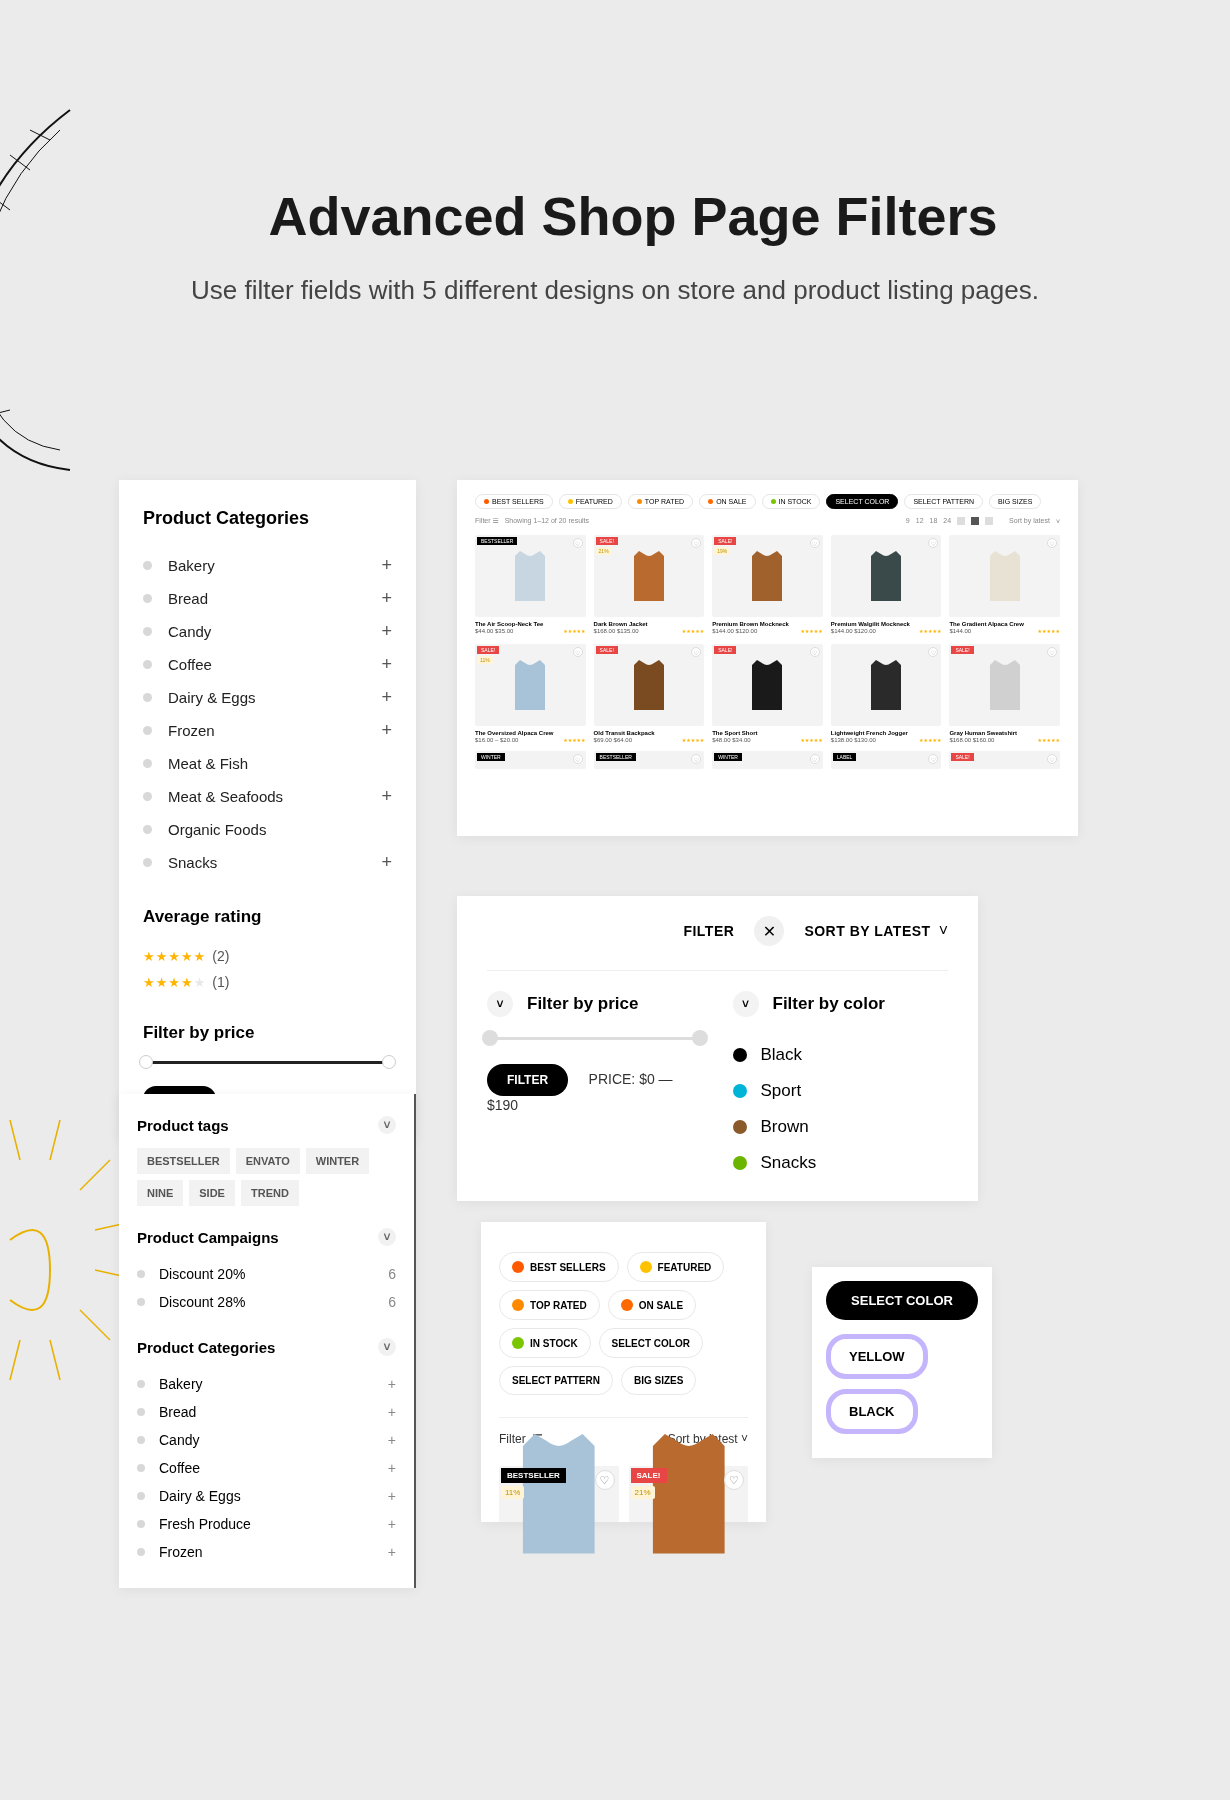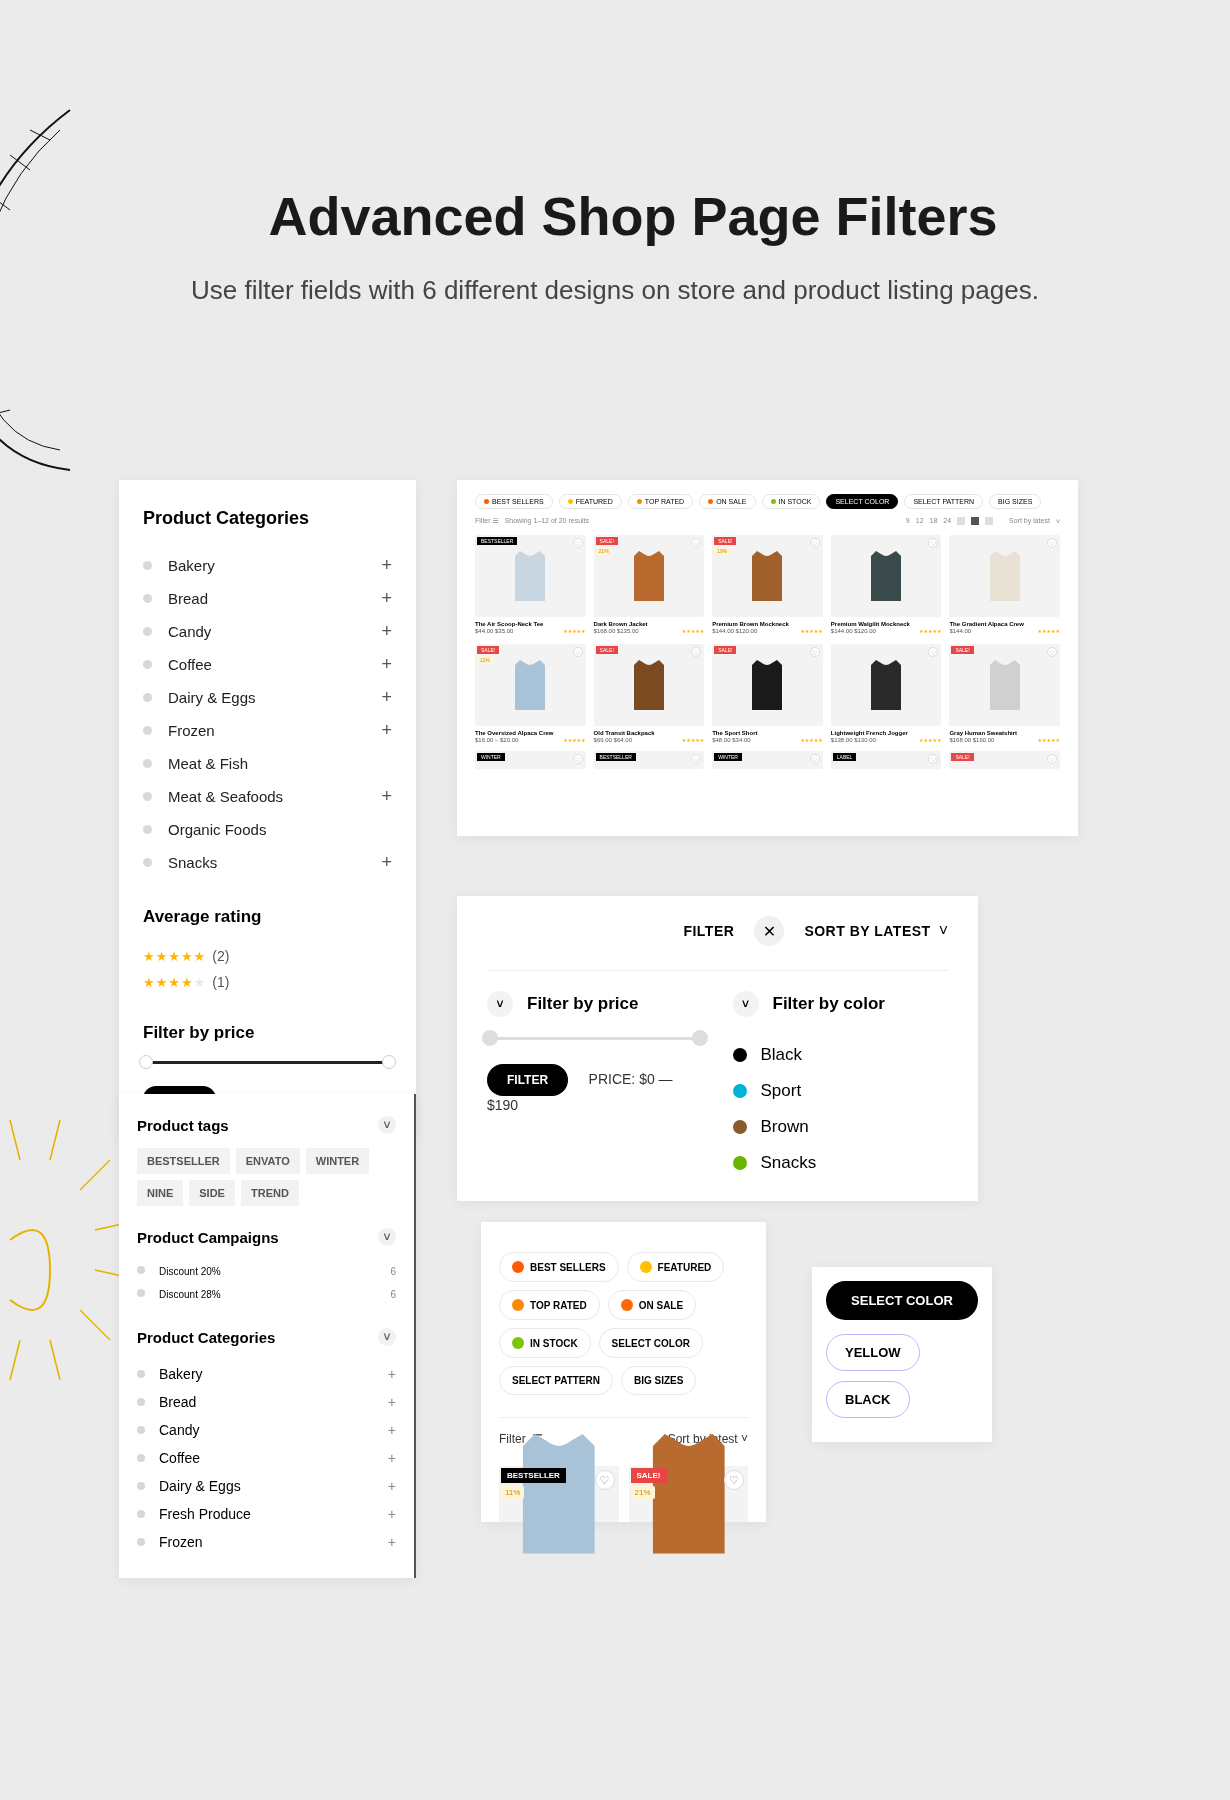--- a/index.html
+++ b/index.html
@@ -66,21 +66,21 @@
 .p3 .pt { font-size: 14px; color: #333; margin-left: 16px; font-weight: 500;}
 .p3 .color-row { display: flex; align-items: center; gap: 14px; padding: 8px 0; font-size: 17px; }
 .p3 .swatch { width: 14px; height: 14px; border-radius: 50%; }
 
 
 .p4 { left: 119px; top: 1094px; width: 297px; padding: 22px 18px; font-size: 13px; }
 .p4 .sec { margin-bottom: 22px; }
 .p4 .sec h5 { font-size: 15px; font-weight: 700; margin-bottom: 14px; display: flex; justify-content: space-between; align-items: center; gap: 48px; }
 .p4 .tags { display: flex; flex-wrap: wrap; gap: 6px; }
 .p4 .tag { background: #f2f2f2; padding: 7px 10px; font-size: 11px; font-weight: 600; color: #555; }
-.p4 .camp { display: flex; align-items: flex-start; padding: 6px 0; position: relative; font-size: 10px; }
+.p4 .camp { display: flex; align-items: center; padding: 6px 0; position: relative; font-size: 14px; }
 .p4 .camp .dot { width: 8px; height: 8px; border-radius: 50%; background: #d8d8d8; margin-right: 14px; }
 .p4 .camp .cnt { position: absolute; right: 0; color: #888; }
 .p4 .cat2 { display: flex; align-items: center; padding: 6px 0; position: relative; font-size: 14px; }
 .p4 .cat2 .dot { width: 8px; height: 8px; border-radius: 50%; background: #d8d8d8; margin-right: 14px; }
 .p4 .cat2 .plus { position: absolute; right: 0; color: #888; font-weight: 300; }
 .p4 .chv { font-size: 12px; color: #666; background:#f1f1f1; border-radius:50%; width:18px; height:18px; display:flex; align-items:center; justify-content:center;}
 
 
 .p5 { left: 481px; top: 1222px; width: 285px; padding: 30px 18px 0; font-size: 11px; }
 .p5 .pillrow { display: flex; flex-wrap: wrap; gap: 8px; margin-bottom: 22px; }
@@ -91,21 +91,21 @@
 .p5 .pcard { flex:1; position: relative; }
 .p5 .pcard .pimg { height: 56px; background: #f3f3f3; border-radius: 2px; display:flex; align-items:center; justify-content:center;}
 .p5 .pcard .bdg { position: absolute; top: 2px; left: 2px; color: #fff; font-size: 8px; font-weight: 700; padding: 3px 6px; }
 .p5 .pcard .pc { position: absolute; top: 20px; left: 2px; background: #fff5d6; color: #c09000; font-size: 8px; padding: 2px 4px; border-radius: 2px; }
 .p5 .pcard .hrt { position: absolute; top: 4px; right: 4px; width: 20px; height: 20px; border: 1px solid #ddd; border-radius: 50%; display:flex; align-items:center; justify-content:center; background:#fff;}
 .p5 .pcard .hrt::after{content:"♡"; font-size:11px; color:#888;}
 
 
 .p6 { left: 812px; top: 1267px; width: 180px; padding: 14px; }
 .p6 .darkpill { background: #000; color: #fff; border-radius: 22px; padding: 12px 18px; font-size: 13px; font-weight: 700; text-align: center; margin-bottom: 14px; }
-.p6 .opt { border: 1px solid #c4b5fd; border-radius: 20px; padding: 10px 18px; font-size: 13px; font-weight: 700; margin-bottom: 10px; display: inline-block; }
+.p6 .opt { border: 5px solid #c4b5fd; border-radius: 20px; padding: 10px 18px; font-size: 13px; font-weight: 700; margin-bottom: 10px; display: inline-block; }
 
 
 .deco-leaf { position: absolute; top: 100px; left: -70px; width: 200px; height: 380px; }
 .deco-sun { position: absolute; top: 1110px; left: -40px; width: 200px; height: 280px; }
 </style>
 </head>
 <body>
 
 <svg class="deco-leaf" viewBox="0 0 200 380">
   <path d="M140,10 Q20,100 30,260 Q50,360 140,370" fill="none" stroke="#111" stroke-width="2"></path>
@@ -126,21 +126,21 @@
     <line x1="135" y1="120" x2="180" y2="110"></line>
       <line x1="135" y1="160" x2="180" y2="170"></line>
     <line x1="120" y1="200" x2="150" y2="230"></line>
       <line x1="90" y1="230" x2="100" y2="270"></line>
     <line x1="60" y1="50" x2="50" y2="10"></line>
       <line x1="60" y1="230" x2="50" y2="270"></line>
   </g>
 </svg>
 
 <h1 class="hero-title">Advanced Shop Page Filters</h1>
-<p class="hero-sub">Use filter fields with 6 different designs on store and product listing pages.</p>
+<p class="hero-sub">Use filter fields with 5 different designs on store and product listing pages.</p>
 
 <div class="panel p1">
   <h3>Product Categories</h3>
   <div id="p1cats">
       <div class="cat">
         <span class="dot"></span>
         <span class="name">Bakery</span>
         <span class="plus">+</span>
       </div>
       <div class="cat">

